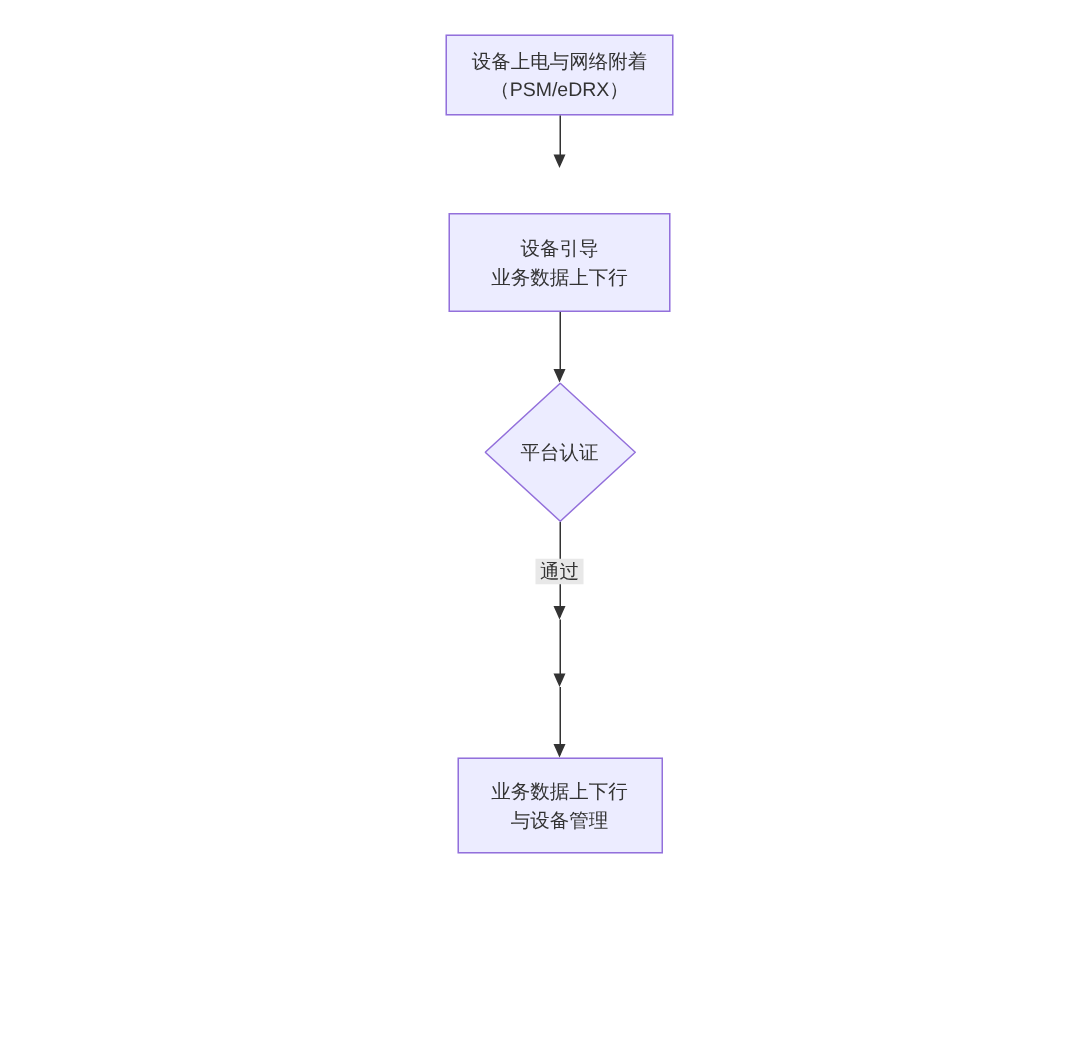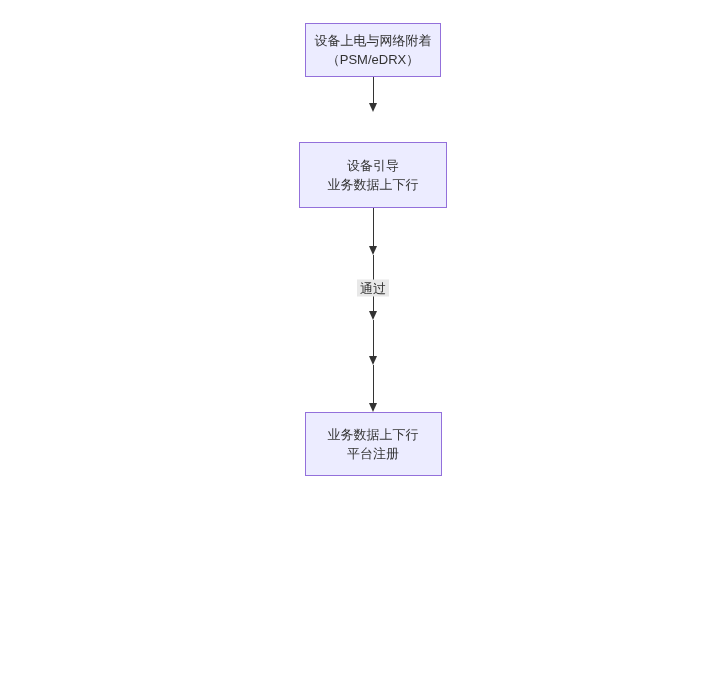--- a/index.html
+++ b/index.html
@@ -17,21 +17,21 @@
     display:flex;flex-direction:column;align-items:center;
   }
   .node.rect{
     box-sizing:border-box;
     background:#ECECFF;
     border:1px solid #9370DB;
     display:flex;flex-direction:column;align-items:center;justify-content:center;
     text-align:center;
     font-size:13px;line-height:19px;
   }
-  .n1{width:136px;height:54px;margin-top:23px;}
+  .n1{width:152px;height:54px;margin-top:23px;}
   .n2{width:148px;height:66px;margin-top:30px;}
   .n4{width:150px;height:64px;}
   .n5{width:157px;height:66px;}
   .n6{width:137px;height:64px;}
 
   .connector{position:relative;width:18px;flex:none;}
   .c1{height:35px;}
   .c2{height:47px;}
   .c3{height:65px;}
   .c4{height:45px;}
@@ -82,20 +82,26 @@
     <div class="node rect n2">
       <div>设备引导</div>
       <div>业务数据上下行</div>
     </div>
 
     <div class="connector c2">
       <div class="line"></div>
       <div class="arrowhead"></div>
     </div>
 
+    <div class="node diamond">
+      <svg viewBox="0 0 101 93" width="101" height="93" preserveAspectRatio="none">
+        <polygon points="50.5,0.5 100.5,46.5 50.5,92.5 0.5,46.5"></polygon>
+      </svg>
+      <div class="diamond-label">平台认证</div>
+    </div>
 
     <div class="connector c3">
       <div class="line"></div>
       <span class="edge-label">通过</span>
       <div class="arrowhead"></div>
     </div>
 
 
     <div class="connector c4">
       <div class="line"></div>
@@ -103,17 +109,17 @@
     </div>
 
 
     <div class="connector c5">
       <div class="line"></div>
       <div class="arrowhead"></div>
     </div>
 
     <div class="node rect n6">
       <div>业务数据上下行</div>
-      <div>平台注册</div>
+      <div>与设备管理</div>
     </div>
 
   </div>
 </div>
 
 </body></html>

